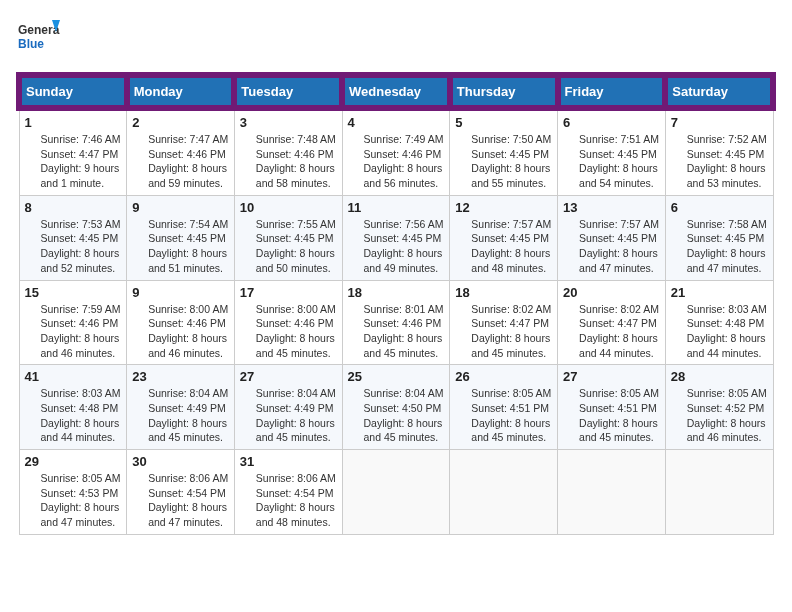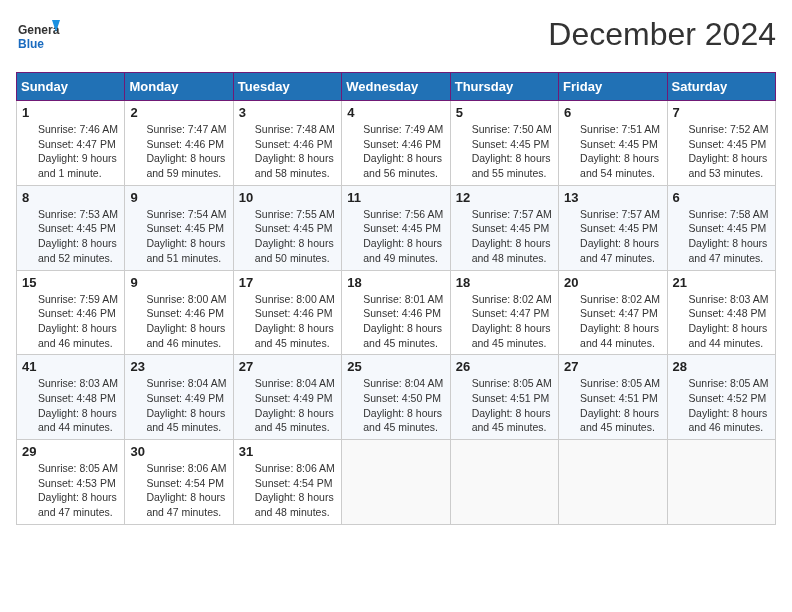--- a/index.html
+++ b/index.html
@@ -38,21 +38,21 @@
       border-collapse: collapse;
       font-size: 11px;
     }
     .calendar th {
       background: #2171b5;
       color: #fff;
       padding: 6px 4px;
       text-align: left;
       font-weight: bold;
       font-size: 13px;
-      border: 1px solid #701a75;
+      border: 6px solid #701a75;
     }
     .calendar td {
       border: 1px solid #ccc;
       padding: 4px 5px;
       vertical-align: top;
       width: 108px;
       min-height: 80px;
       background: #fff;
     }
     .calendar tr:nth-child(even) td {
@@ -81,21 +81,20 @@
 <div class="header">
   <div class="logo">
   <svg width="44" height="44" viewBox="0 0 44 44">
     <rect x="0" y="0" width="44" height="44" fill="white"></rect>
     <text x="2" y="18" font-family="Arial" font-size="12" font-weight="bold" fill="#333">General</text>
     <text x="2" y="32" font-family="Arial" font-size="12" font-weight="bold" fill="#1a6bbf">Blue</text>
     <polygon points="36,4 44,4 40,16" fill="#1a90e0"></polygon>
   </svg>
 </div>
   <div class="title-block">
-    <div class="month-title">December 2024</div>
   </div>
 </div>
 
 <table class="calendar">
   <thead>
     <tr>
     <th>Sunday</th>
         <th>Monday</th>
         <th>Tuesday</th>
         <th>Wednesday</th>

